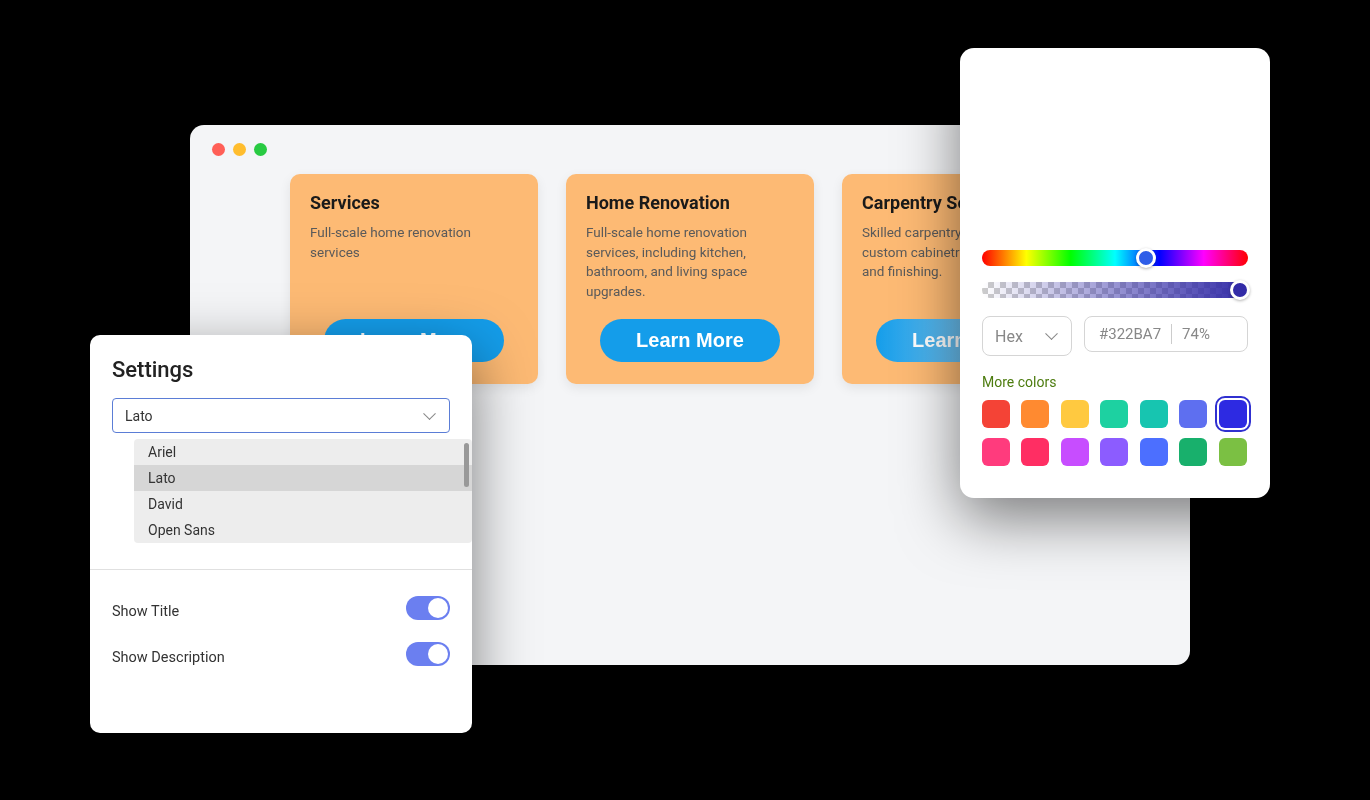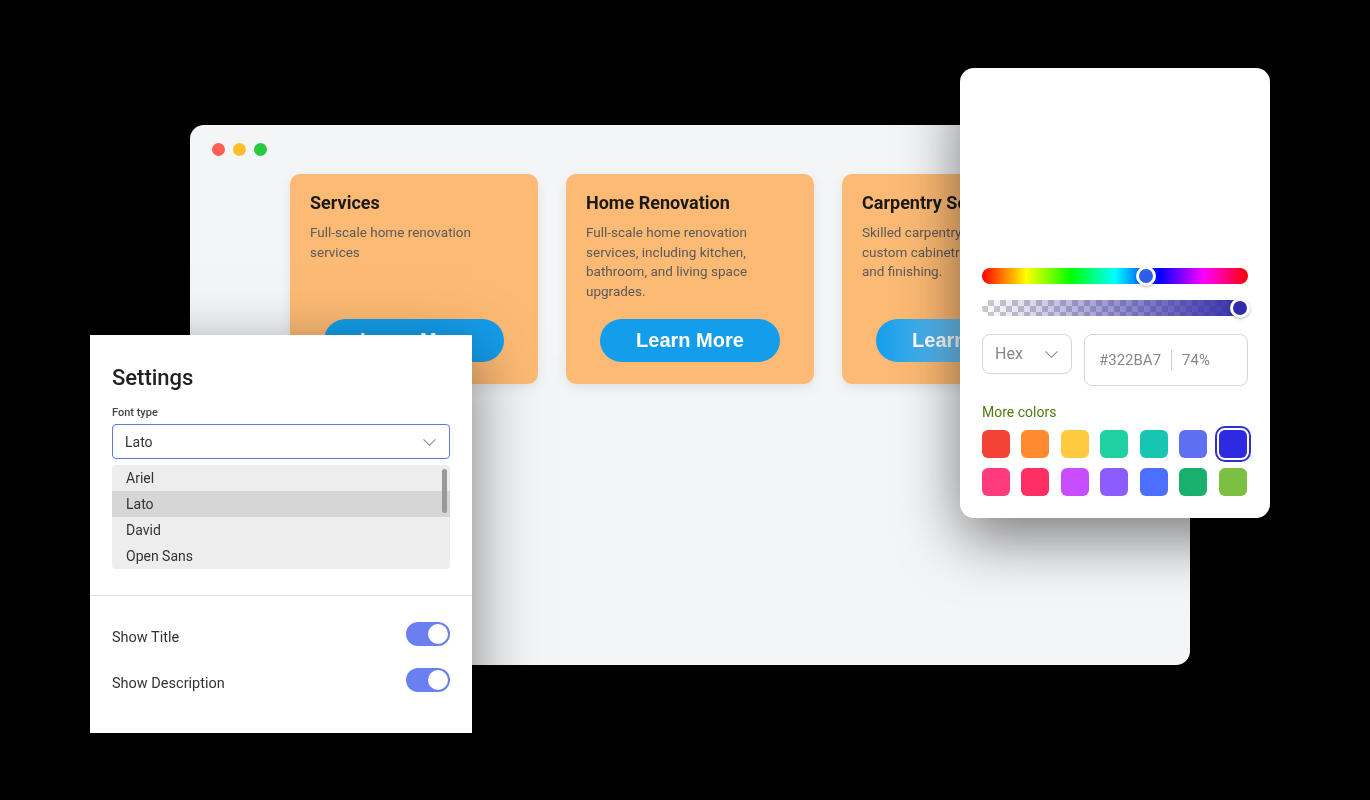--- a/index.html
+++ b/index.html
@@ -110,23 +110,23 @@
     }
 
     
     .settings-panel {
       position: absolute;
       left: 90px;
       top: 335px;
       width: 382px;
       height: 398px;
       background: #fff;
-      border-radius: 0;
+      border-radius: 10px;
       box-shadow: 0 20px 60px rgba(0,0,0,0.5);
-      padding: 30px 22px 0;
+      padding: 22px 22px 0;
     }
     .settings-title {
       font-size: 22px;
       font-weight: 500;
       color: #222;
       margin-bottom: 16px;
     }
     .field-label {
       font-size: 11px;
       color: #444;
@@ -159,20 +159,21 @@
       border-right: 1.5px solid #888;
       border-bottom: 1.5px solid #888;
       transform: rotate(45deg) translate(-2px, -2px);
     }
     .dropdown-list {
       width: 100%;
       background: #ededed;
       border-radius: 4px;
       overflow: hidden;
       position: relative;
+      margin-left: 22px;
     }
     .dropdown-item {
       padding: 5px 14px;
       font-size: 14px;
       color: #333;
       cursor: pointer;
     }
     .dropdown-item.selected {
       background: #d6d6d6;
     }
@@ -248,21 +249,21 @@
       width: 20px;
       height: 20px;
       background: #fff;
       border-radius: 50%;
     }
 
     
     .color-panel {
       position: absolute;
       left: 960px;
-      top: 68px;
+      top: 48px;
       width: 310px;
       height: 450px;
       background: #fff;
       border-radius: 14px;
       box-shadow: 0 20px 60px rgba(0,0,0,0.5);
       padding: 22px;
       display: flex;
       flex-direction: column;
     }
     .color-picker-area {
@@ -325,21 +326,21 @@
       display: flex;
       align-items: center;
       justify-content: space-between;
       padding: 0 12px;
       font-size: 16px;
       color: #888;
       cursor: pointer;
     }
     .hex-input {
       flex: 1;
-      height: 52px;
+      height: 36px;
       border: 1.5px solid #d5d5d5;
       border-radius: 8px;
       display: flex;
       align-items: center;
       padding: 12px 14px;
       font-size: 15px;
       color: #888;
       gap: 10px;
     }
     .hex-divider {
@@ -408,21 +409,20 @@
         <button class="learn-btn fade">Learn More</button>
       </div>
     </div>
 
   </div>
 </div>
 
 <div class="settings-panel">
   <div class="settings-title">Settings</div>
 
-  <div class="field-label">Font type</div>
 
   <div class="select-box">
     <span>Lato</span>
     <span class="chevron-down"></span>
   </div>
 
   <div class="dropdown-list">
     <div class="dropdown-item">Ariel</div>
     <div class="dropdown-item selected">Lato</div>
     <div class="dropdown-item">David</div>

